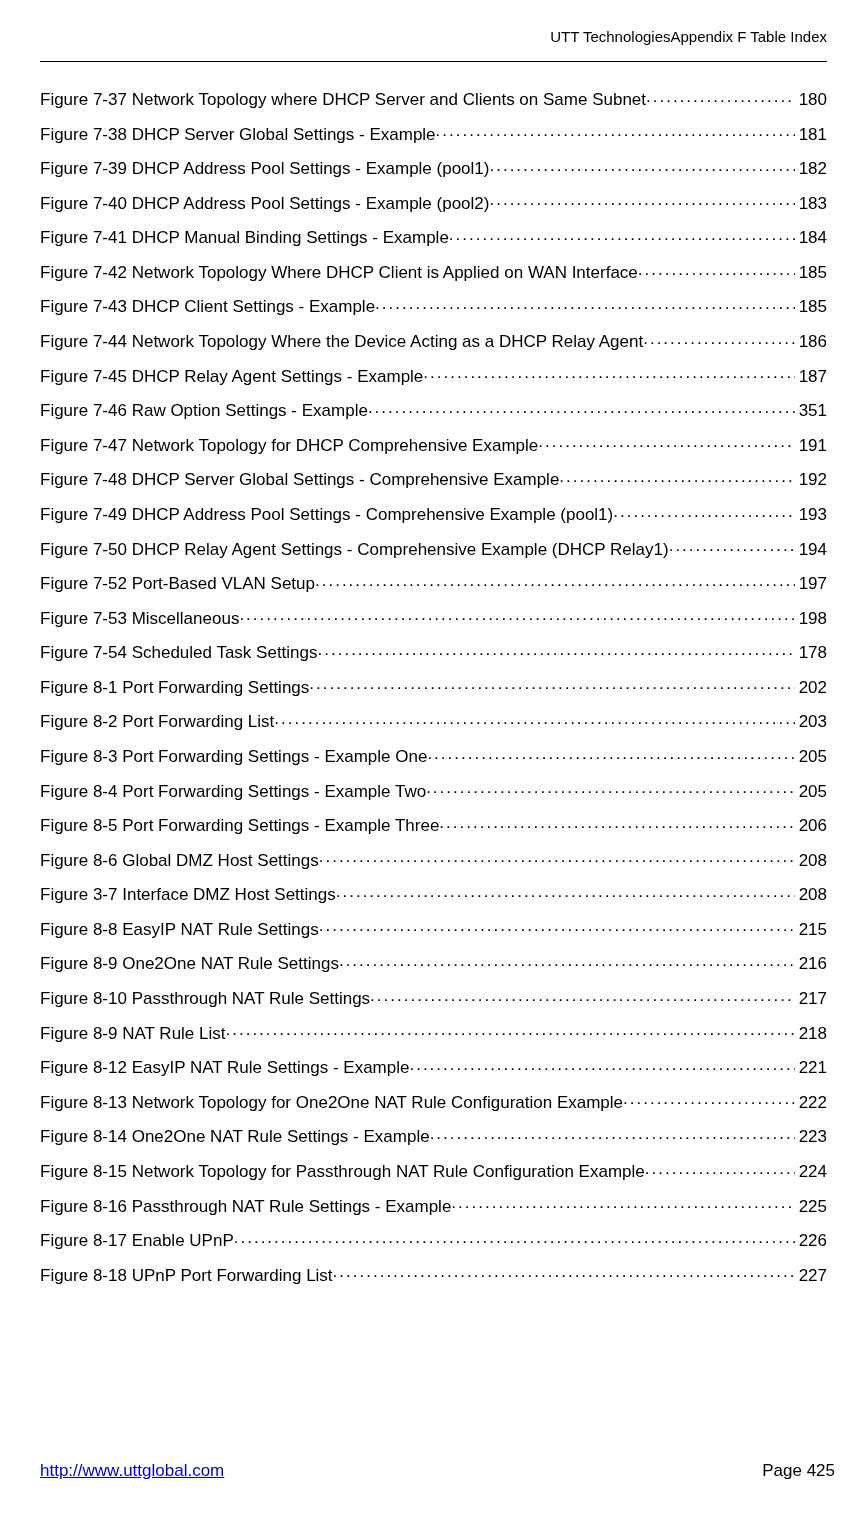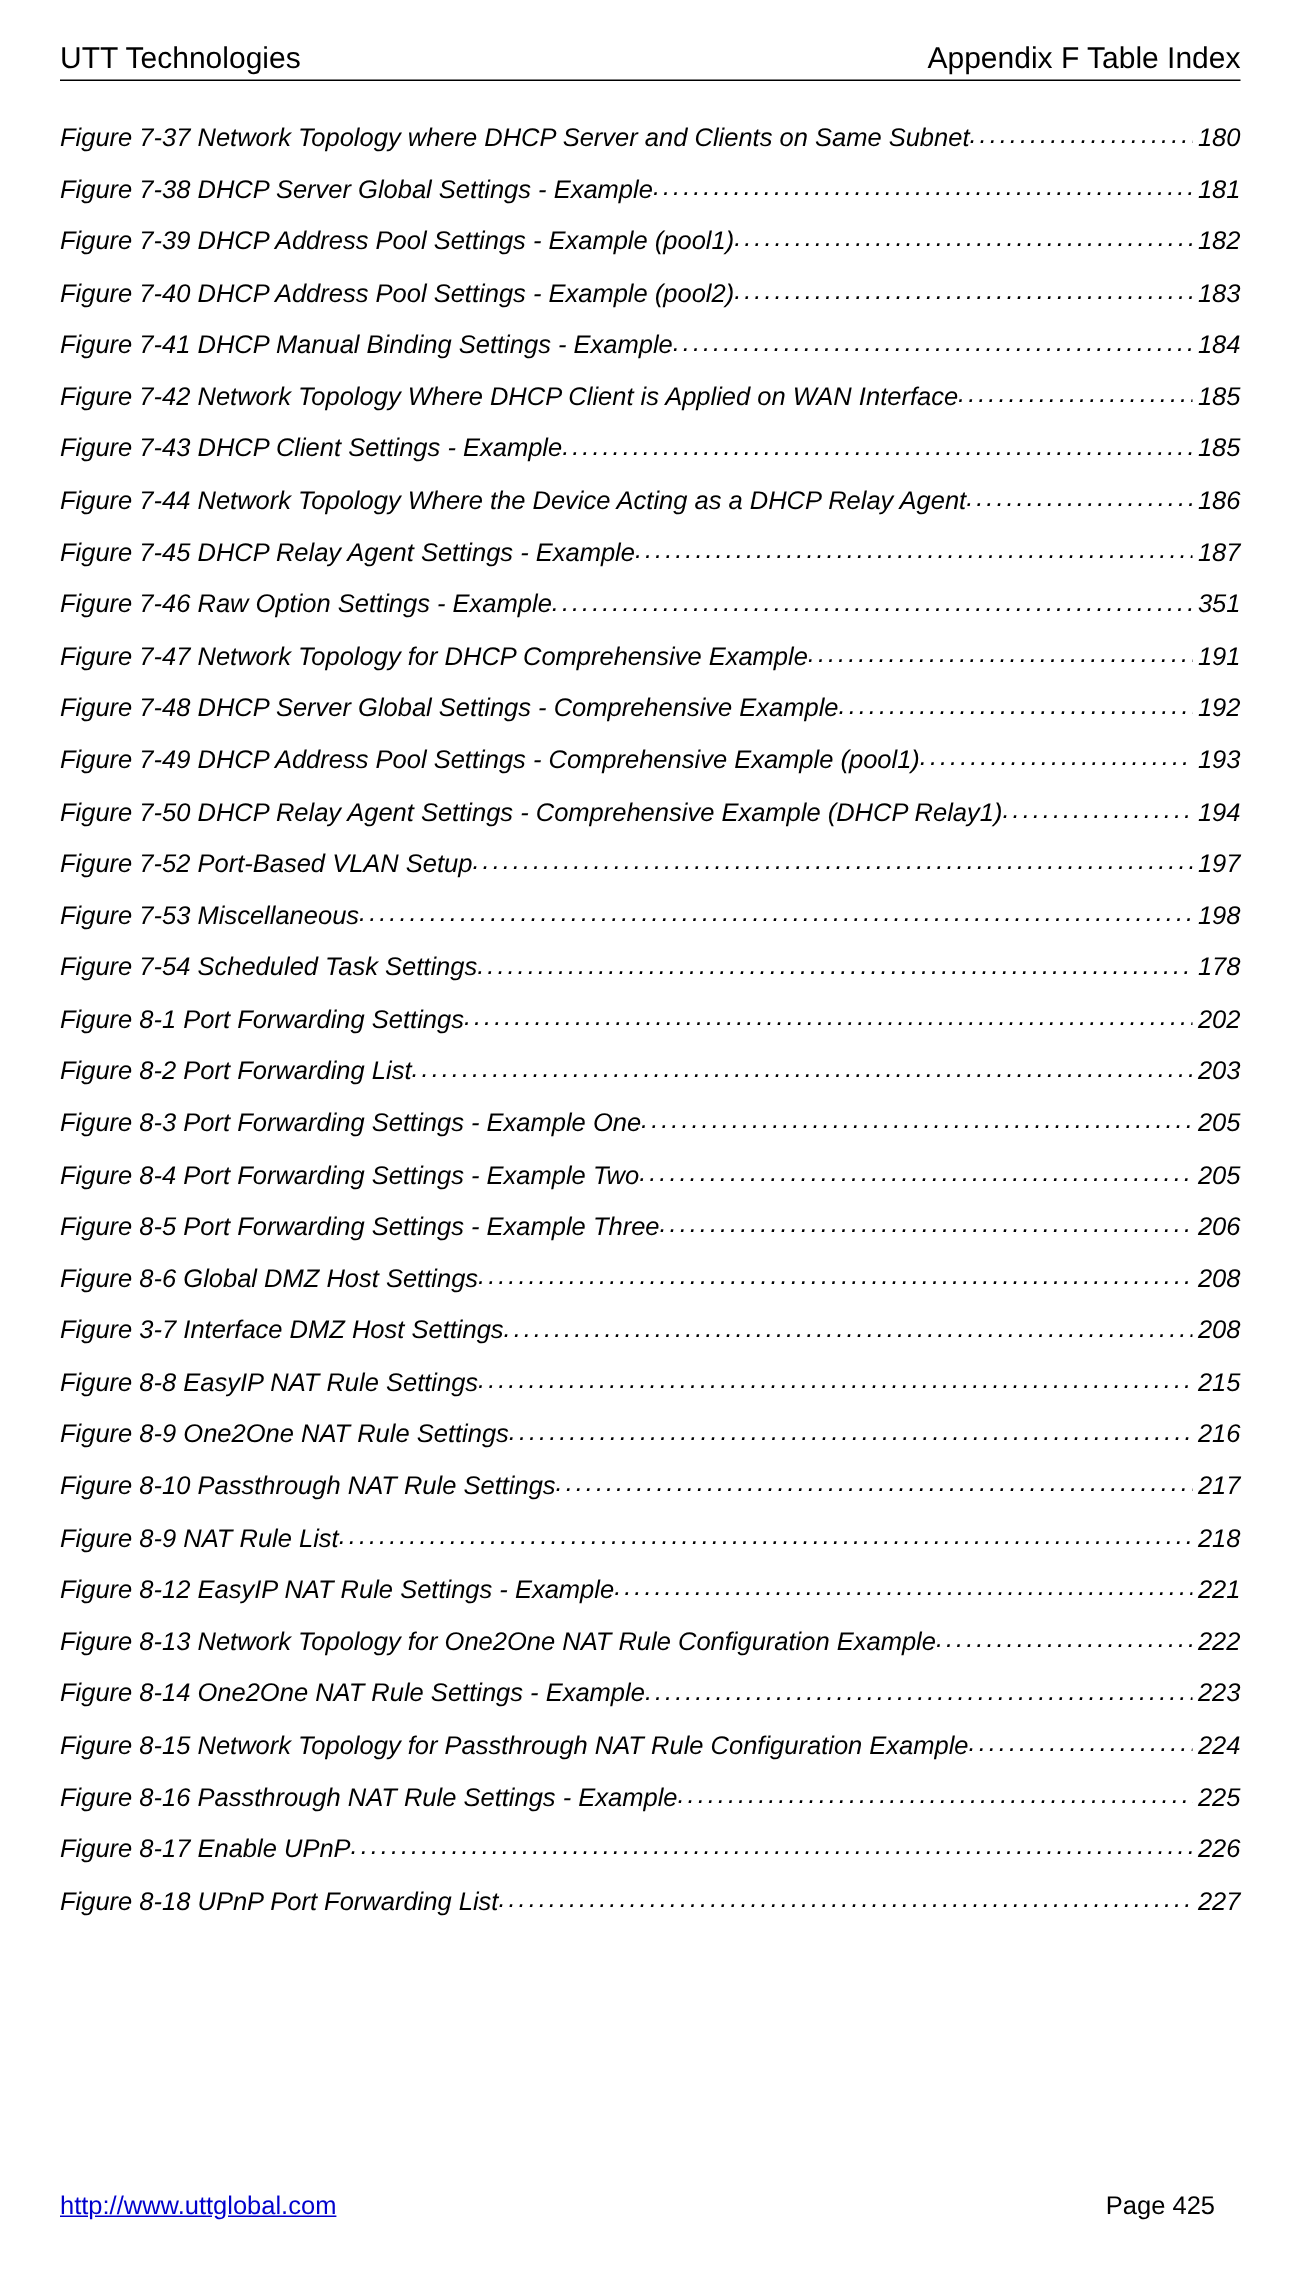--- a/index.html
+++ b/index.html
@@ -12,35 +12,34 @@
     box-sizing:border-box;
   }
   .page{
     padding:28px 40px 0 40px;
     box-sizing:border-box;
     height:100%;
     position:relative;
   }
   .header-row{
     display:flex;
-    justify-content:space-between;
-    font-size:20px;
-    padding-bottom:2px;
+    justify-content:flex-end;
+    font-size:15px;
+    padding-bottom:16px;
     border-bottom:1.5px solid #000;
     margin-bottom:28px;
   }
   .entries{ }
   .entry{
     display:flex;
-    align-items:center;
+    align-items:flex-start;
     font-size:17px;
     line-height:1.2;
     margin-bottom:14.2px;
     white-space:nowrap;
-    font-style:italic;
   }
   .entry .label{
     flex:0 0 auto;
   }
   .entry .dots{
     flex:1 1 auto;
     overflow:hidden;
     position:relative;
     height:1em;
   }
@@ -52,21 +51,21 @@
     letter-spacing:2px;
     font-size:17px;
   }
   .entry .page-num{
     flex:0 0 auto;
     padding-left:4px;
   }
   .footer{
     position:absolute;
     left:40px;
-    right:57px;
+    right:32px;
     bottom:42px;
     display:flex;
     justify-content:space-between;
     font-size:17px;
   }
   .footer a{
     color:#0000cc;
     text-decoration:underline;
   }
 </style>

